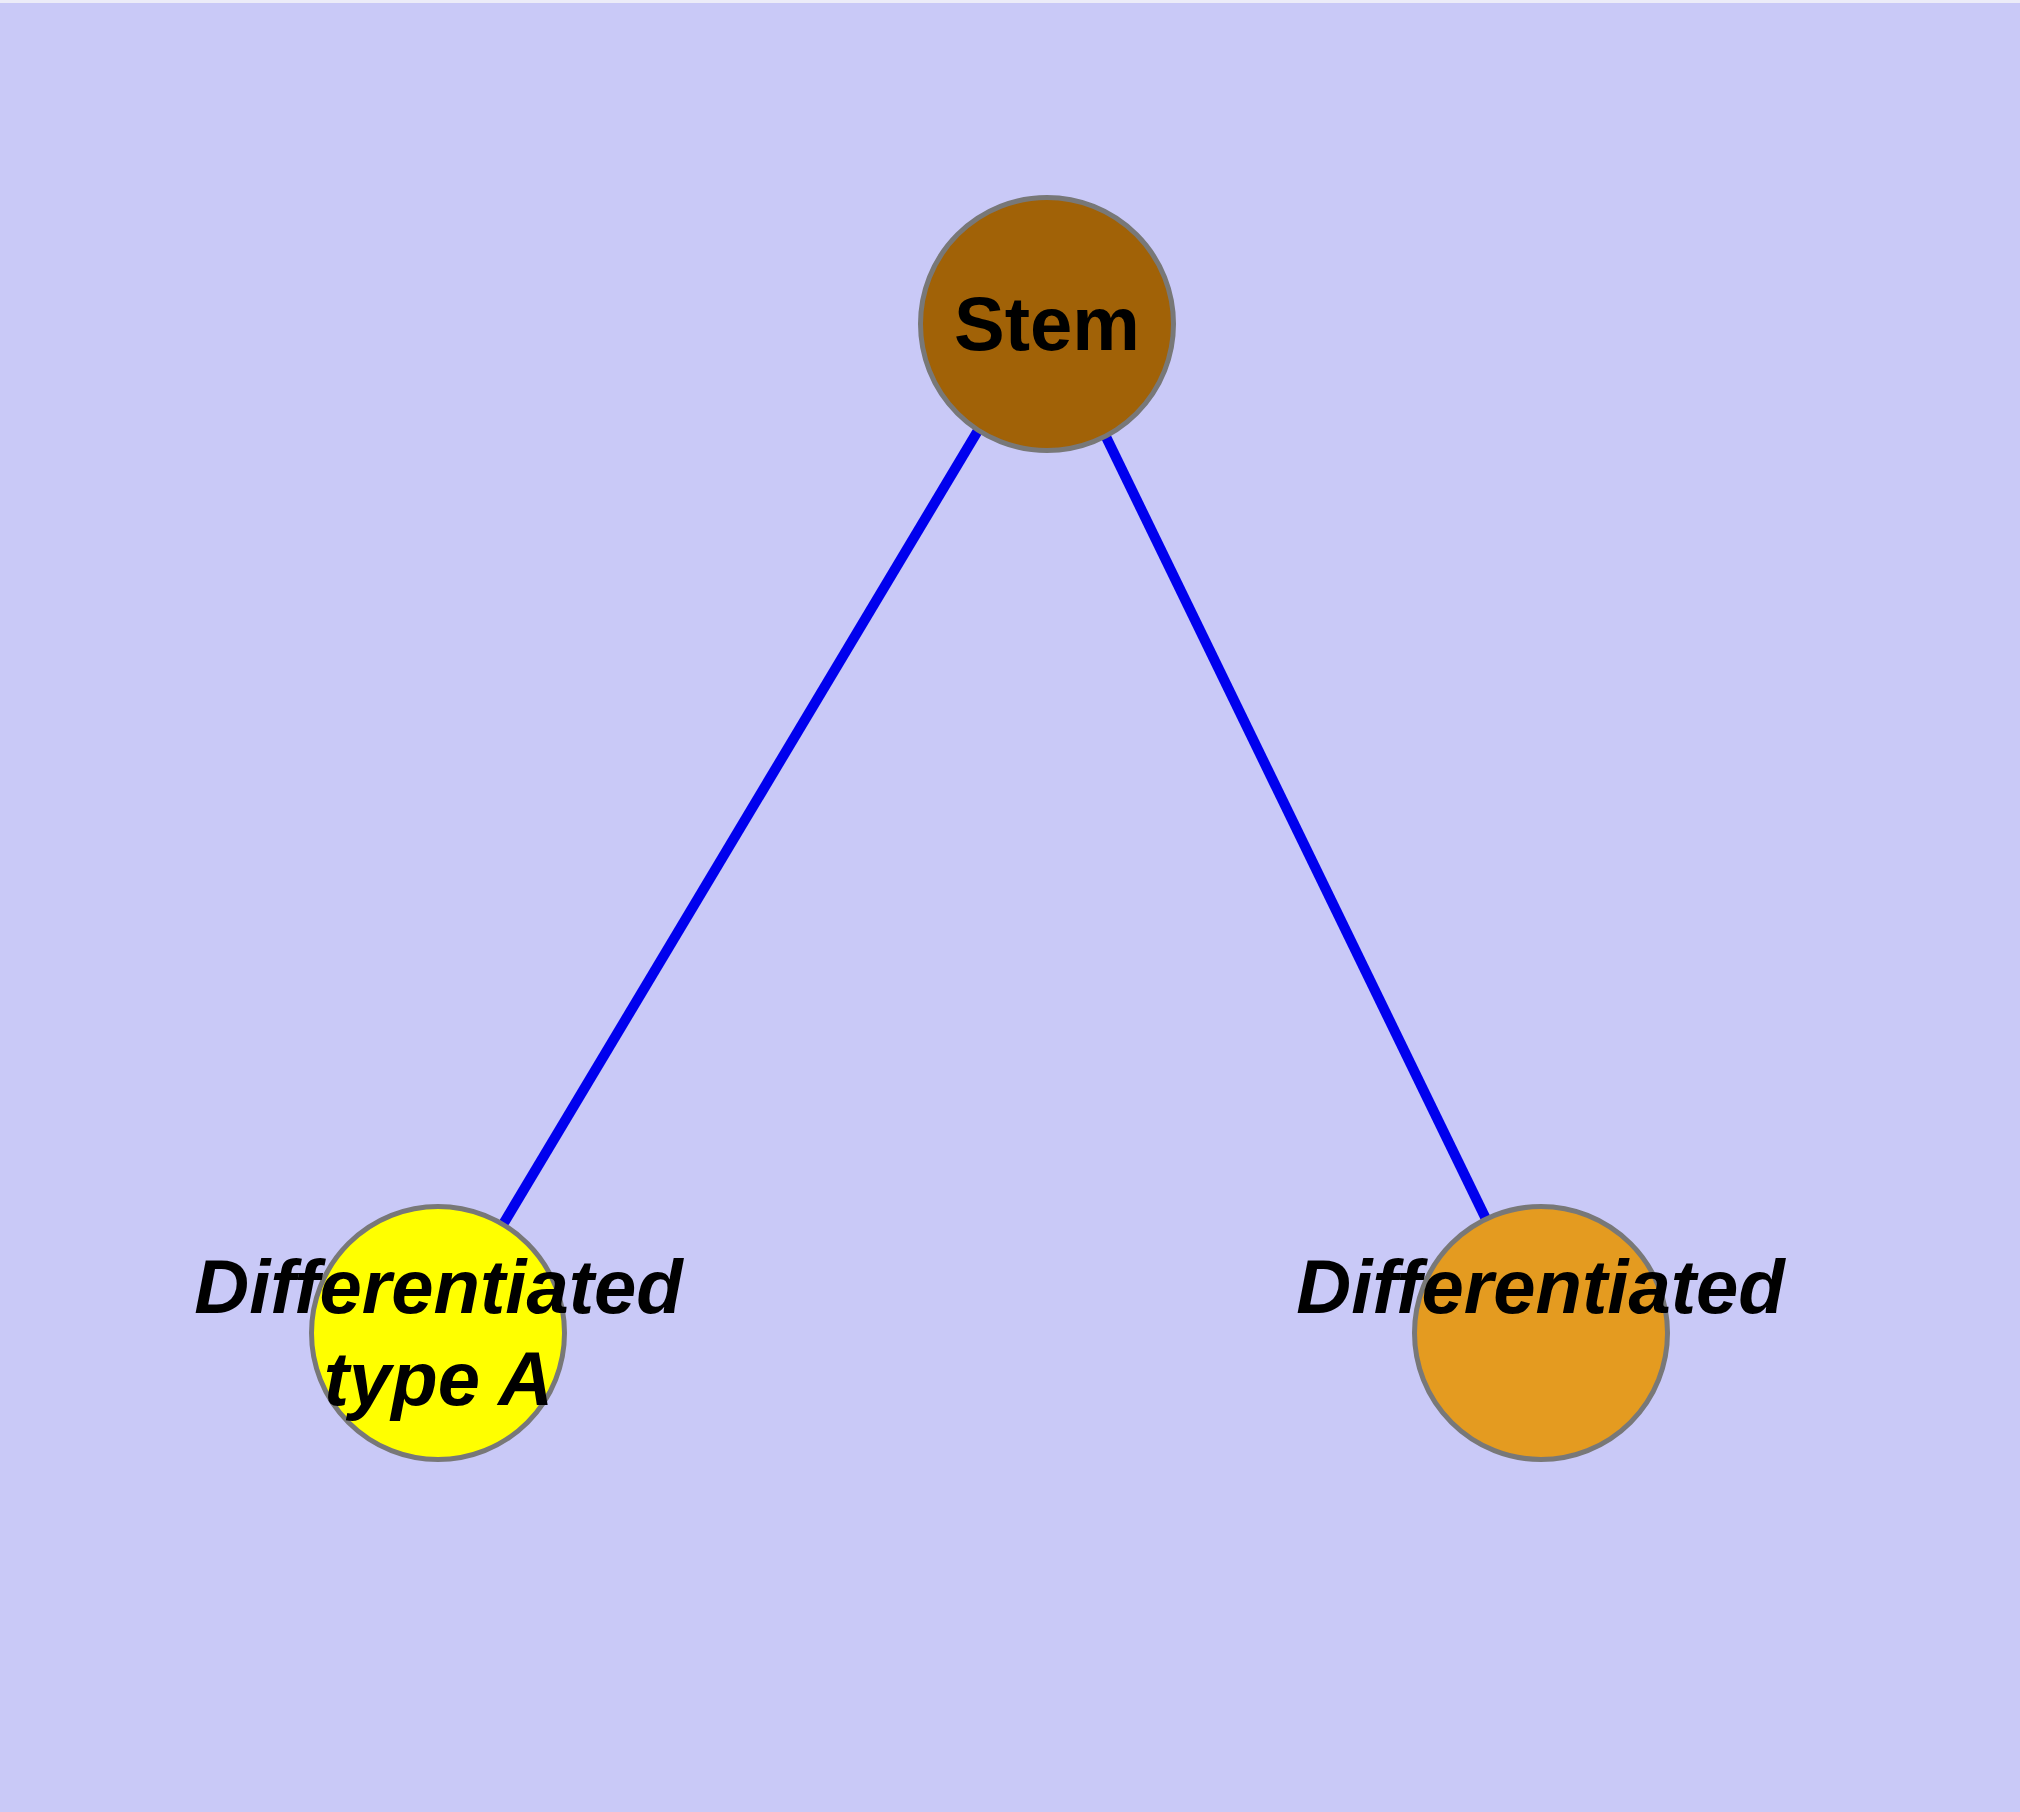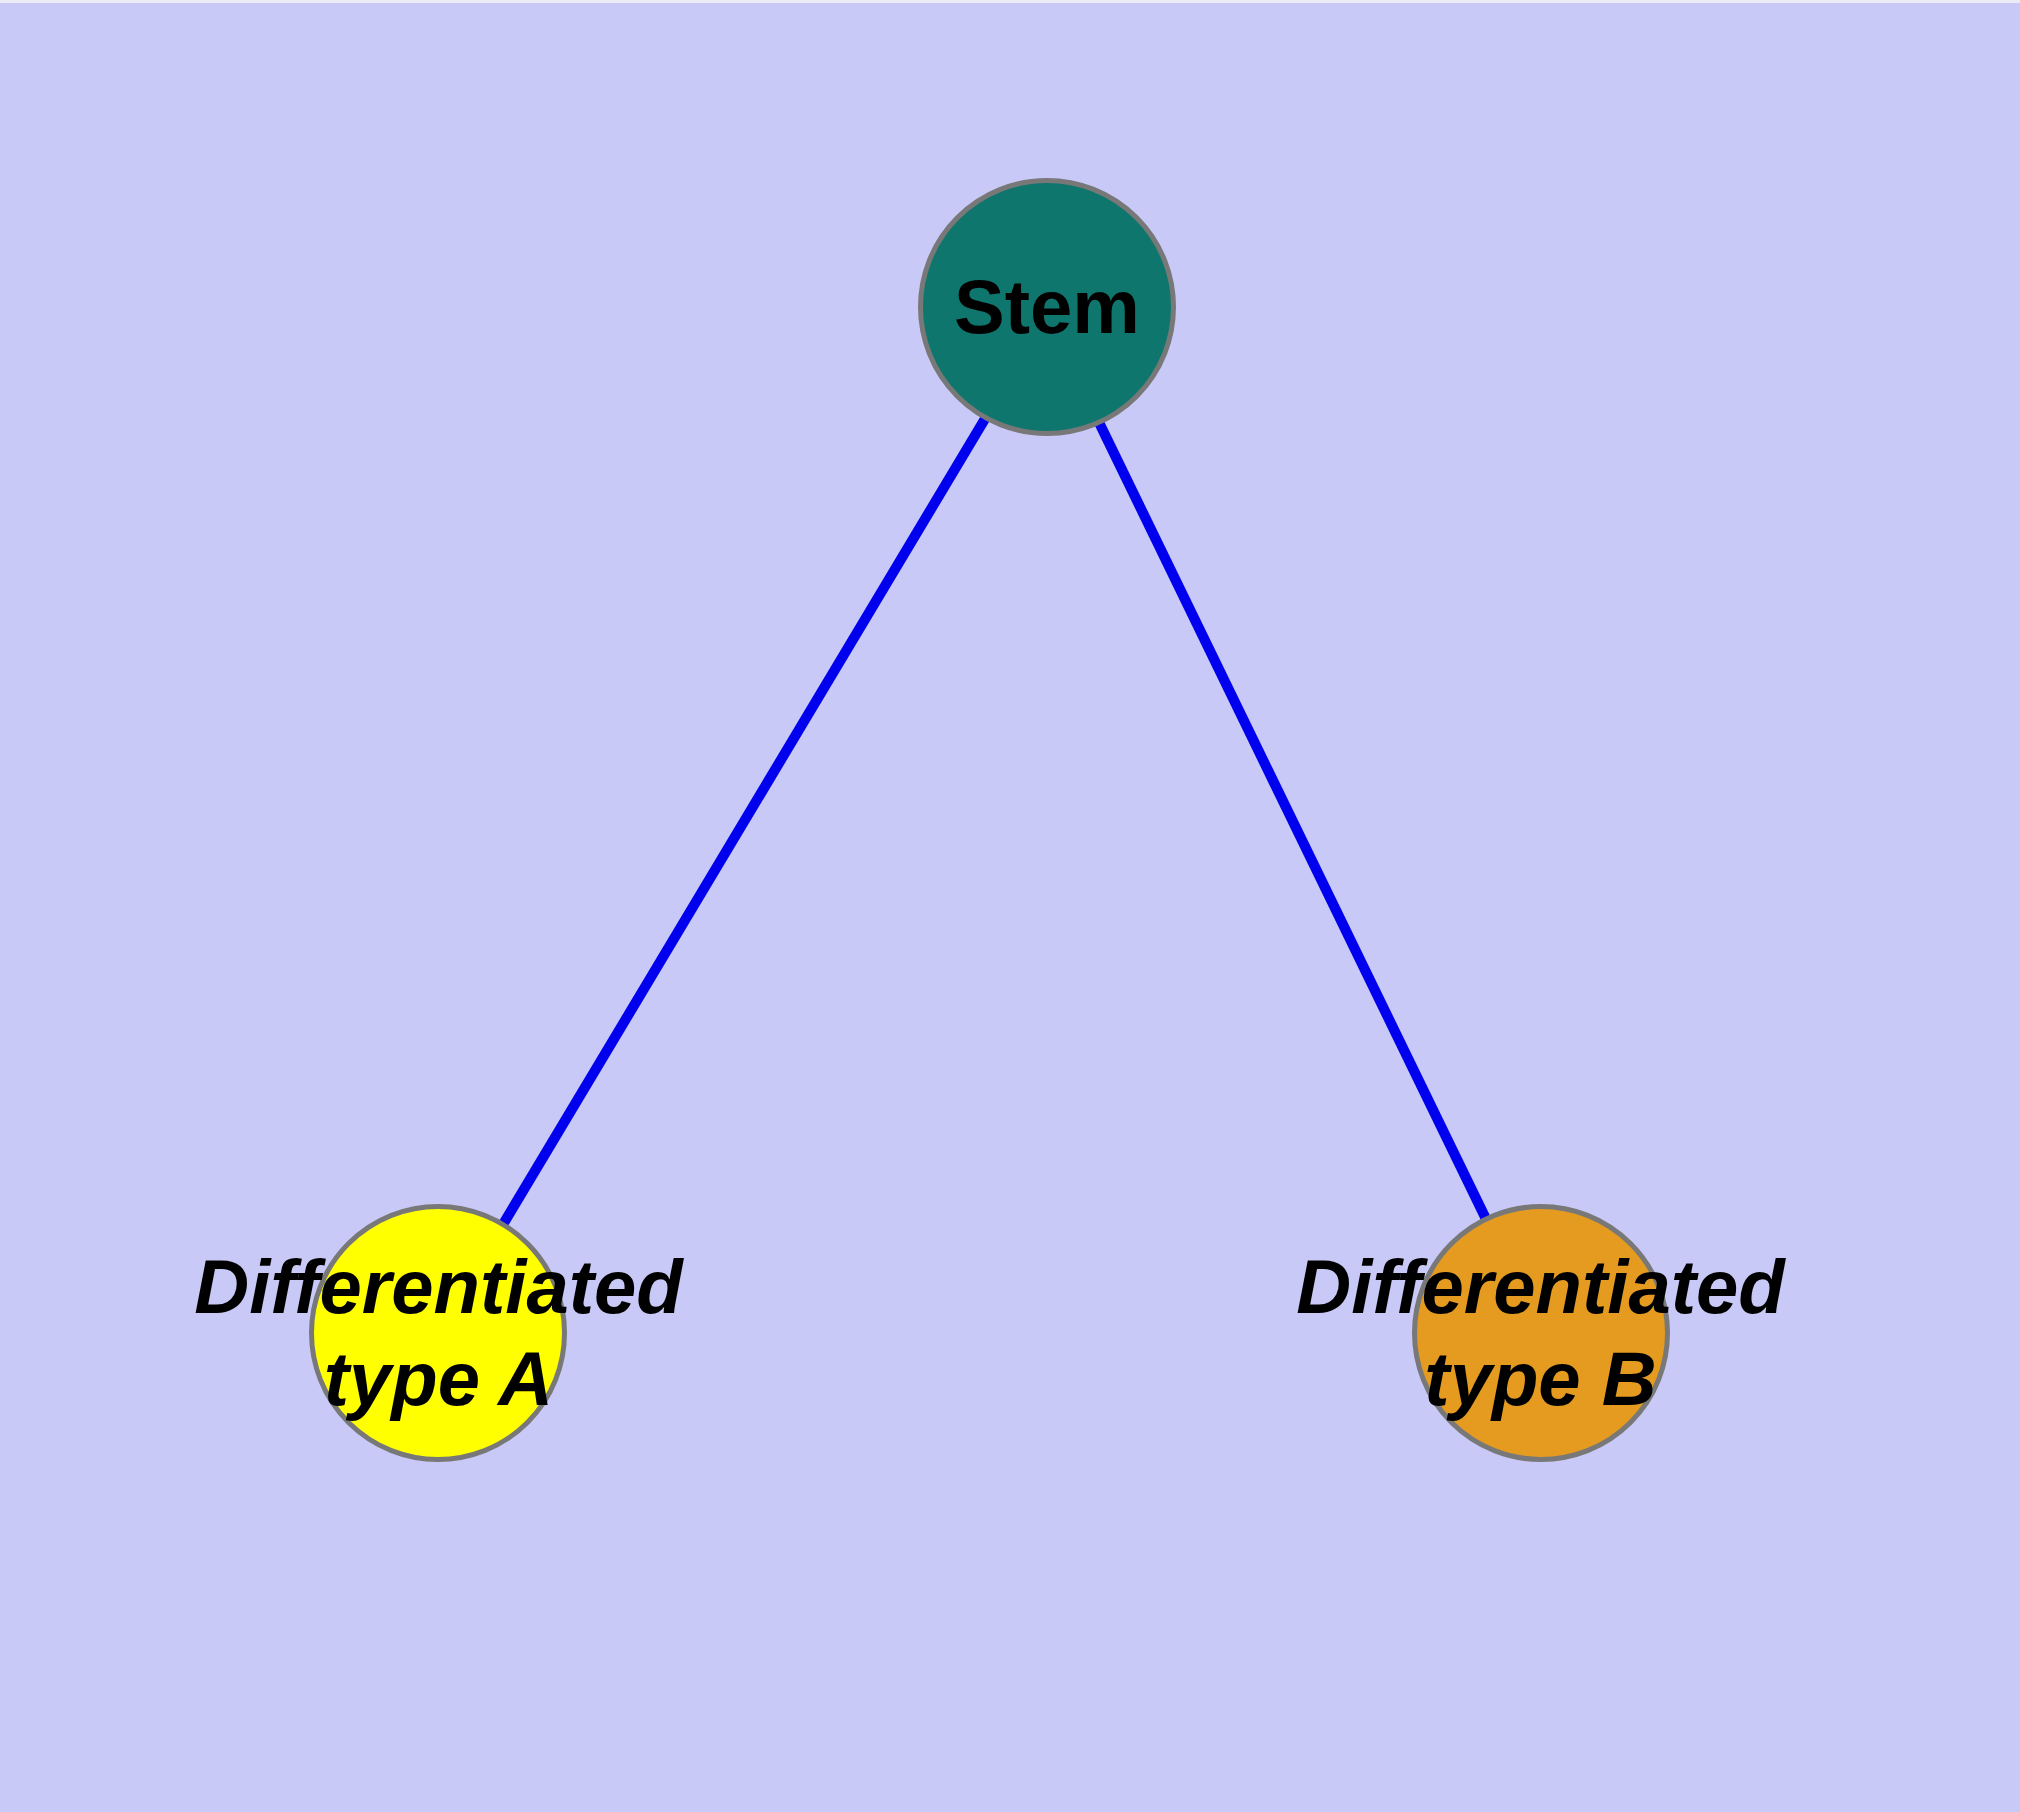--- a/index.html
+++ b/index.html
@@ -39,21 +39,21 @@
     position: absolute;
     width: 258px;
     height: 258px;
     box-sizing: border-box;
     border: 5.1px solid #787878;
     border-radius: 50%;
     display: flex;
     align-items: center;
     justify-content: center;
   }
-  .node-stem { left: 918px; top: 178px; background: #0f766e; }
+  .node-stem { left: 918px; top: 195px; background: #a16207; }
   .node-a    { left: 309px;  top: 1204px; background: #FFFF00; }
   .node-b    { left: 1412px; top: 1204px; background: #E49B20; }
   .node-label, .node-label-line {
     color: #000000;
     font-weight: bold;
     font-size: 76px;
     line-height: 92px;
     text-align: center;
     white-space: nowrap;
   }
@@ -88,17 +88,16 @@
   <div class="node node-a"></div>
   <div class="node node-b"></div>
 
   <div class="floating-label label-a">
     <span class="node-label-line">Differentiated</span>
     <span class="node-label-line">type A</span>
   </div>
 
   <div class="floating-label label-b">
     <span class="node-label-line">Differentiated</span>
-    <span class="node-label-line">type B</span>
   </div>
 
 </div>
 
 
 </body></html>

